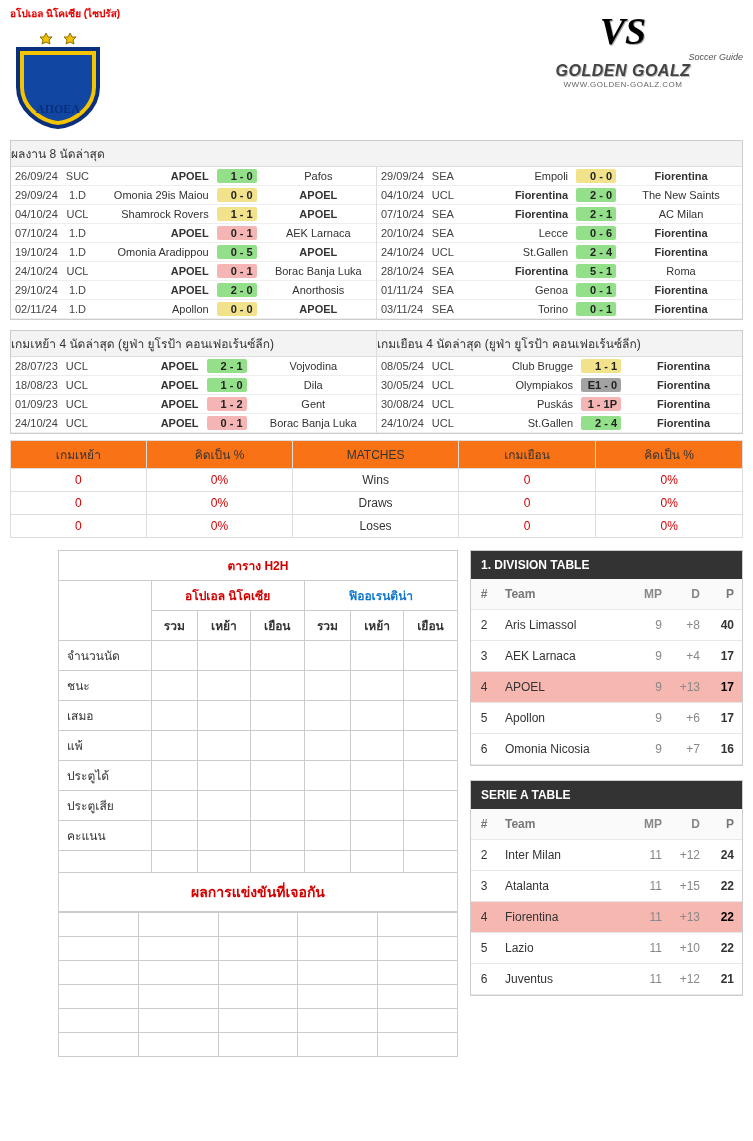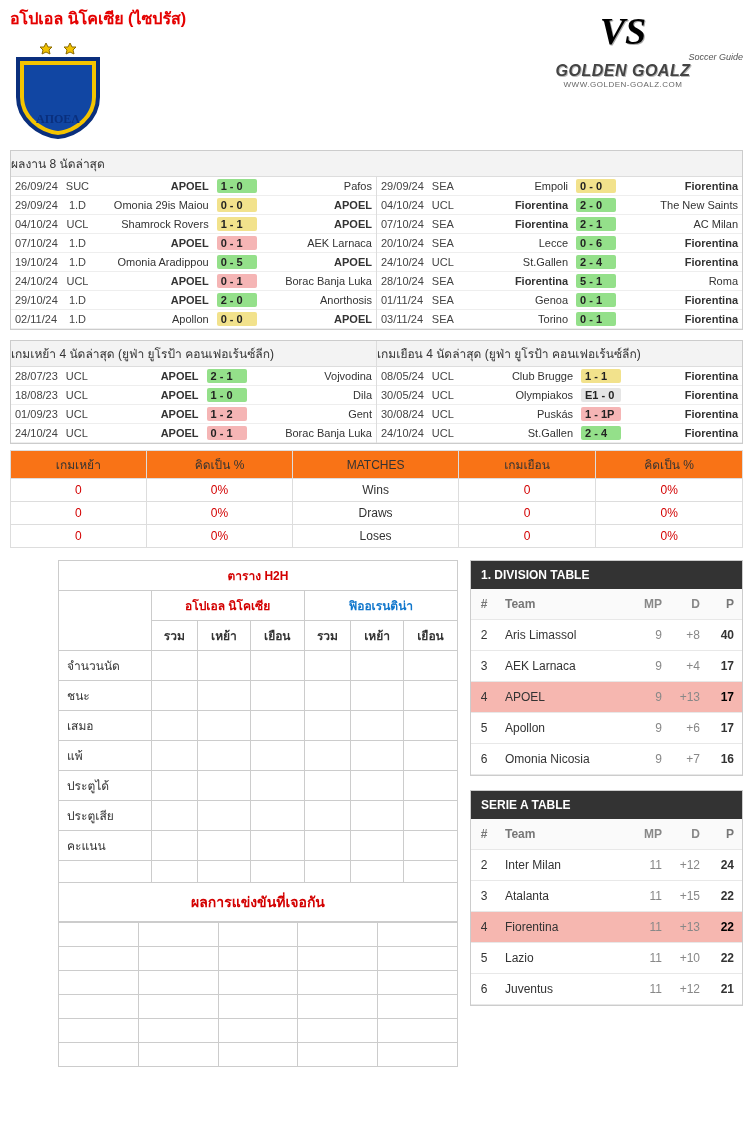--- a/index.html
+++ b/index.html
@@ -18,21 +18,21 @@
   }
   .team-block {
     flex: 1;
     text-align: center;
   }
   .team-block.left { text-align: left; }
   .team-block.right { text-align: right; }
   .team-name {
     color: #e40000;
     font-weight: bold;
-    font-size: 16px;
+    font-size: 10px;
     margin-bottom: 4px;
     text-shadow: 0 0 1px #ffd0d0;
   }
   .team-name.away { color: #e40000; }
   .vs-block {
     flex: 0 0 240px;
     text-align: center;
     padding-top: 6px;
   }
   .vs-label {
@@ -92,37 +92,37 @@
   }
   table.results td {
     padding: 2px 4px;
     font-size: 11px;
     white-space: nowrap;
     border-bottom: 1px solid #eee;
   }
   table.results td.date { width: 56px; color: #444; }
   table.results td.comp { width: 32px; color: #444; text-align: center; }
   table.results td.home-t { text-align: right; width: 38%; }
-  table.results td.away-t { text-align: right; width: 38%; }
+  table.results td.away-t { text-align: center; width: 38%; }
   table.results td.score {
-    text-align: left;
+    text-align: right;
     width: 42px;
     font-weight: bold;
     color: #222;
   }
   .score-box {
     display: inline-block;
     min-width: 40px;
     padding: 1px 4px;
     border-radius: 2px;
   }
   .sc-win { background: #94e08a; }
   .sc-loss { background: #f5b5b5; }
   .sc-draw { background: #f2e28c; }
-  .sc-ext { background: #e5e5e5; }
+  .sc-ext { background: #a3a3a3; }
   .bold { font-weight: bold; }
   
   .stat-table {
     width: calc(100% - 20px);
     margin: 6px 10px 0 10px;
     border-collapse: collapse;
     border: 1px solid #ddd;
   }
   .stat-table th, .stat-table td {
     border: 1px solid #ddd;

